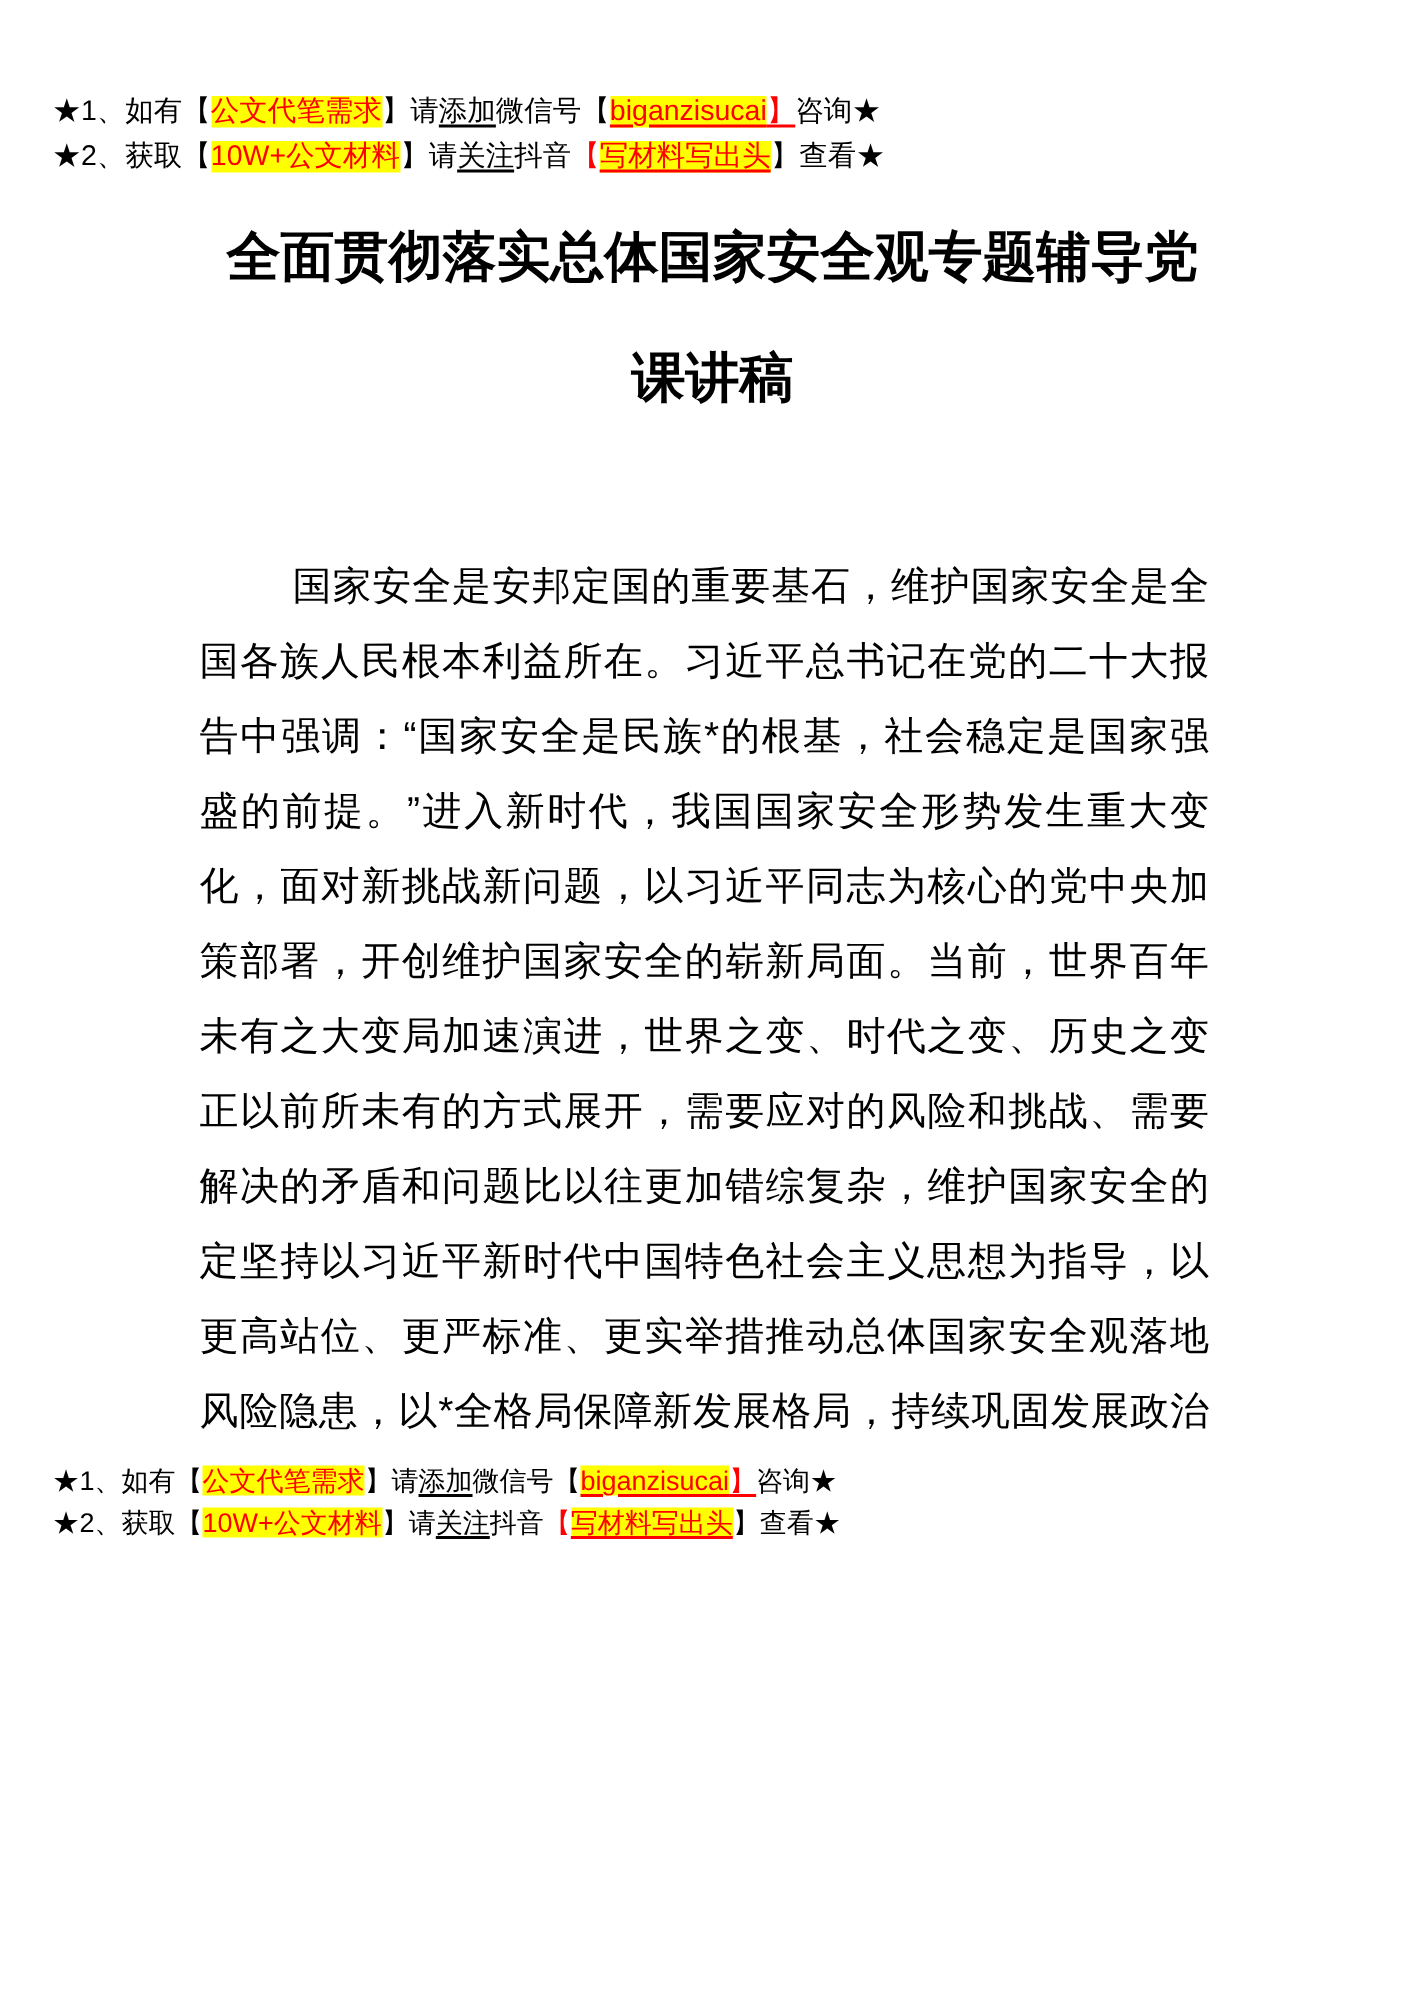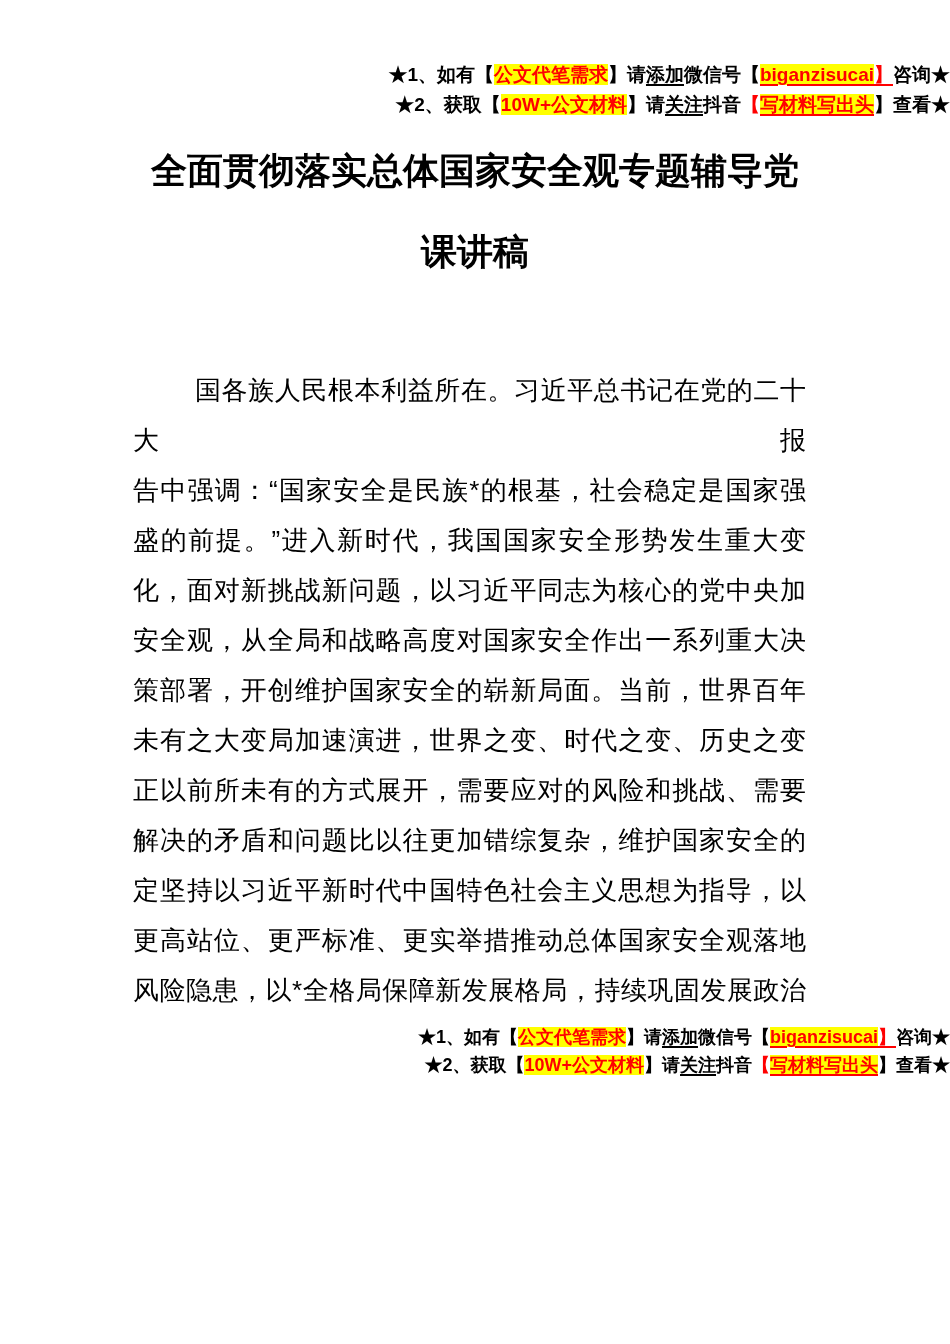--- a/index.html
+++ b/index.html
@@ -8,25 +8,26 @@
     height: 1344px;
     background: #ffffff;
     overflow: hidden;
     font-family: "Liberation Sans", sans-serif;
     color: #000000;
   }
   .page { width: 100%; height: 100%; }
 
   
   .promo-line {
-    text-align: right;
-    font-weight: bold;
+    text-align: left;
+    font-weight: normal;
     font-size: 19px;
     line-height: 30px;
     white-space: nowrap;
+    padding-left: 35px;
   }
   .promo-header { padding-top: 60px; }
   .promo-footer { margin-top: 8px; }
   .promo-footer .promo-line { line-height: 28px; font-size: 18px; }
 
   .seg.red { color: var(--accent-red, #ff0000); }
   .seg.hl  { background: var(--highlight-yellow, #ffff00); }
   .seg.u   {
     text-decoration: underline;
     text-decoration-thickness: 2px;
@@ -64,25 +65,25 @@
 
   <div class="promo promo-header">
     <div class="promo-line"><span class="seg">★1、如有【</span><span class="seg red hl">公文代笔需求</span><span class="seg">】请</span><span class="seg u">添加</span><span class="seg">微信号【</span><span class="seg red hl u">biganzisucai</span><span class="seg red u">】</span><span class="seg">咨询★</span></div>
     <div class="promo-line"><span class="seg">★2、获取【</span><span class="seg red hl">10W+公文材料</span><span class="seg">】请</span><span class="seg u">关注</span><span class="seg">抖音</span><span class="seg red">【</span><span class="seg red hl u">写材料写出头</span><span class="seg">】查看★</span></div>
   </div>
 
   <h1 class="title-line title-1">全面贯彻落实总体国家安全观专题辅导党</h1>
   <h1 class="title-line title-2">课讲稿</h1>
 
   <div class="body-text">
+      <div class="body-line">国家安全是安邦定国的重要基石，维护国家安全是全</div>
       <div class="body-line">国各族人民根本利益所在。习近平总书记在党的二十大报</div>
       <div class="body-line">告中强调：“国家安全是民族*的根基，社会稳定是国家强</div>
       <div class="body-line">盛的前提。”进入新时代，我国国家安全形势发生重大变</div>
       <div class="body-line">化，面对新挑战新问题，以习近平同志为核心的党中央加</div>
-      <div class="body-line">安全观，从全局和战略高度对国家安全作出一系列重大决</div>
       <div class="body-line">策部署，开创维护国家安全的崭新局面。当前，世界百年</div>
       <div class="body-line">未有之大变局加速演进，世界之变、时代之变、历史之变</div>
       <div class="body-line">正以前所未有的方式展开，需要应对的风险和挑战、需要</div>
       <div class="body-line">解决的矛盾和问题比以往更加错综复杂，维护国家安全的</div>
       <div class="body-line">定坚持以习近平新时代中国特色社会主义思想为指导，以</div>
       <div class="body-line">更高站位、更严标准、更实举措推动总体国家安全观落地</div>
       <div class="body-line">风险隐患，以*全格局保障新发展格局，持续巩固发展政治</div>
     </div>
 
   <div class="promo promo-footer">

